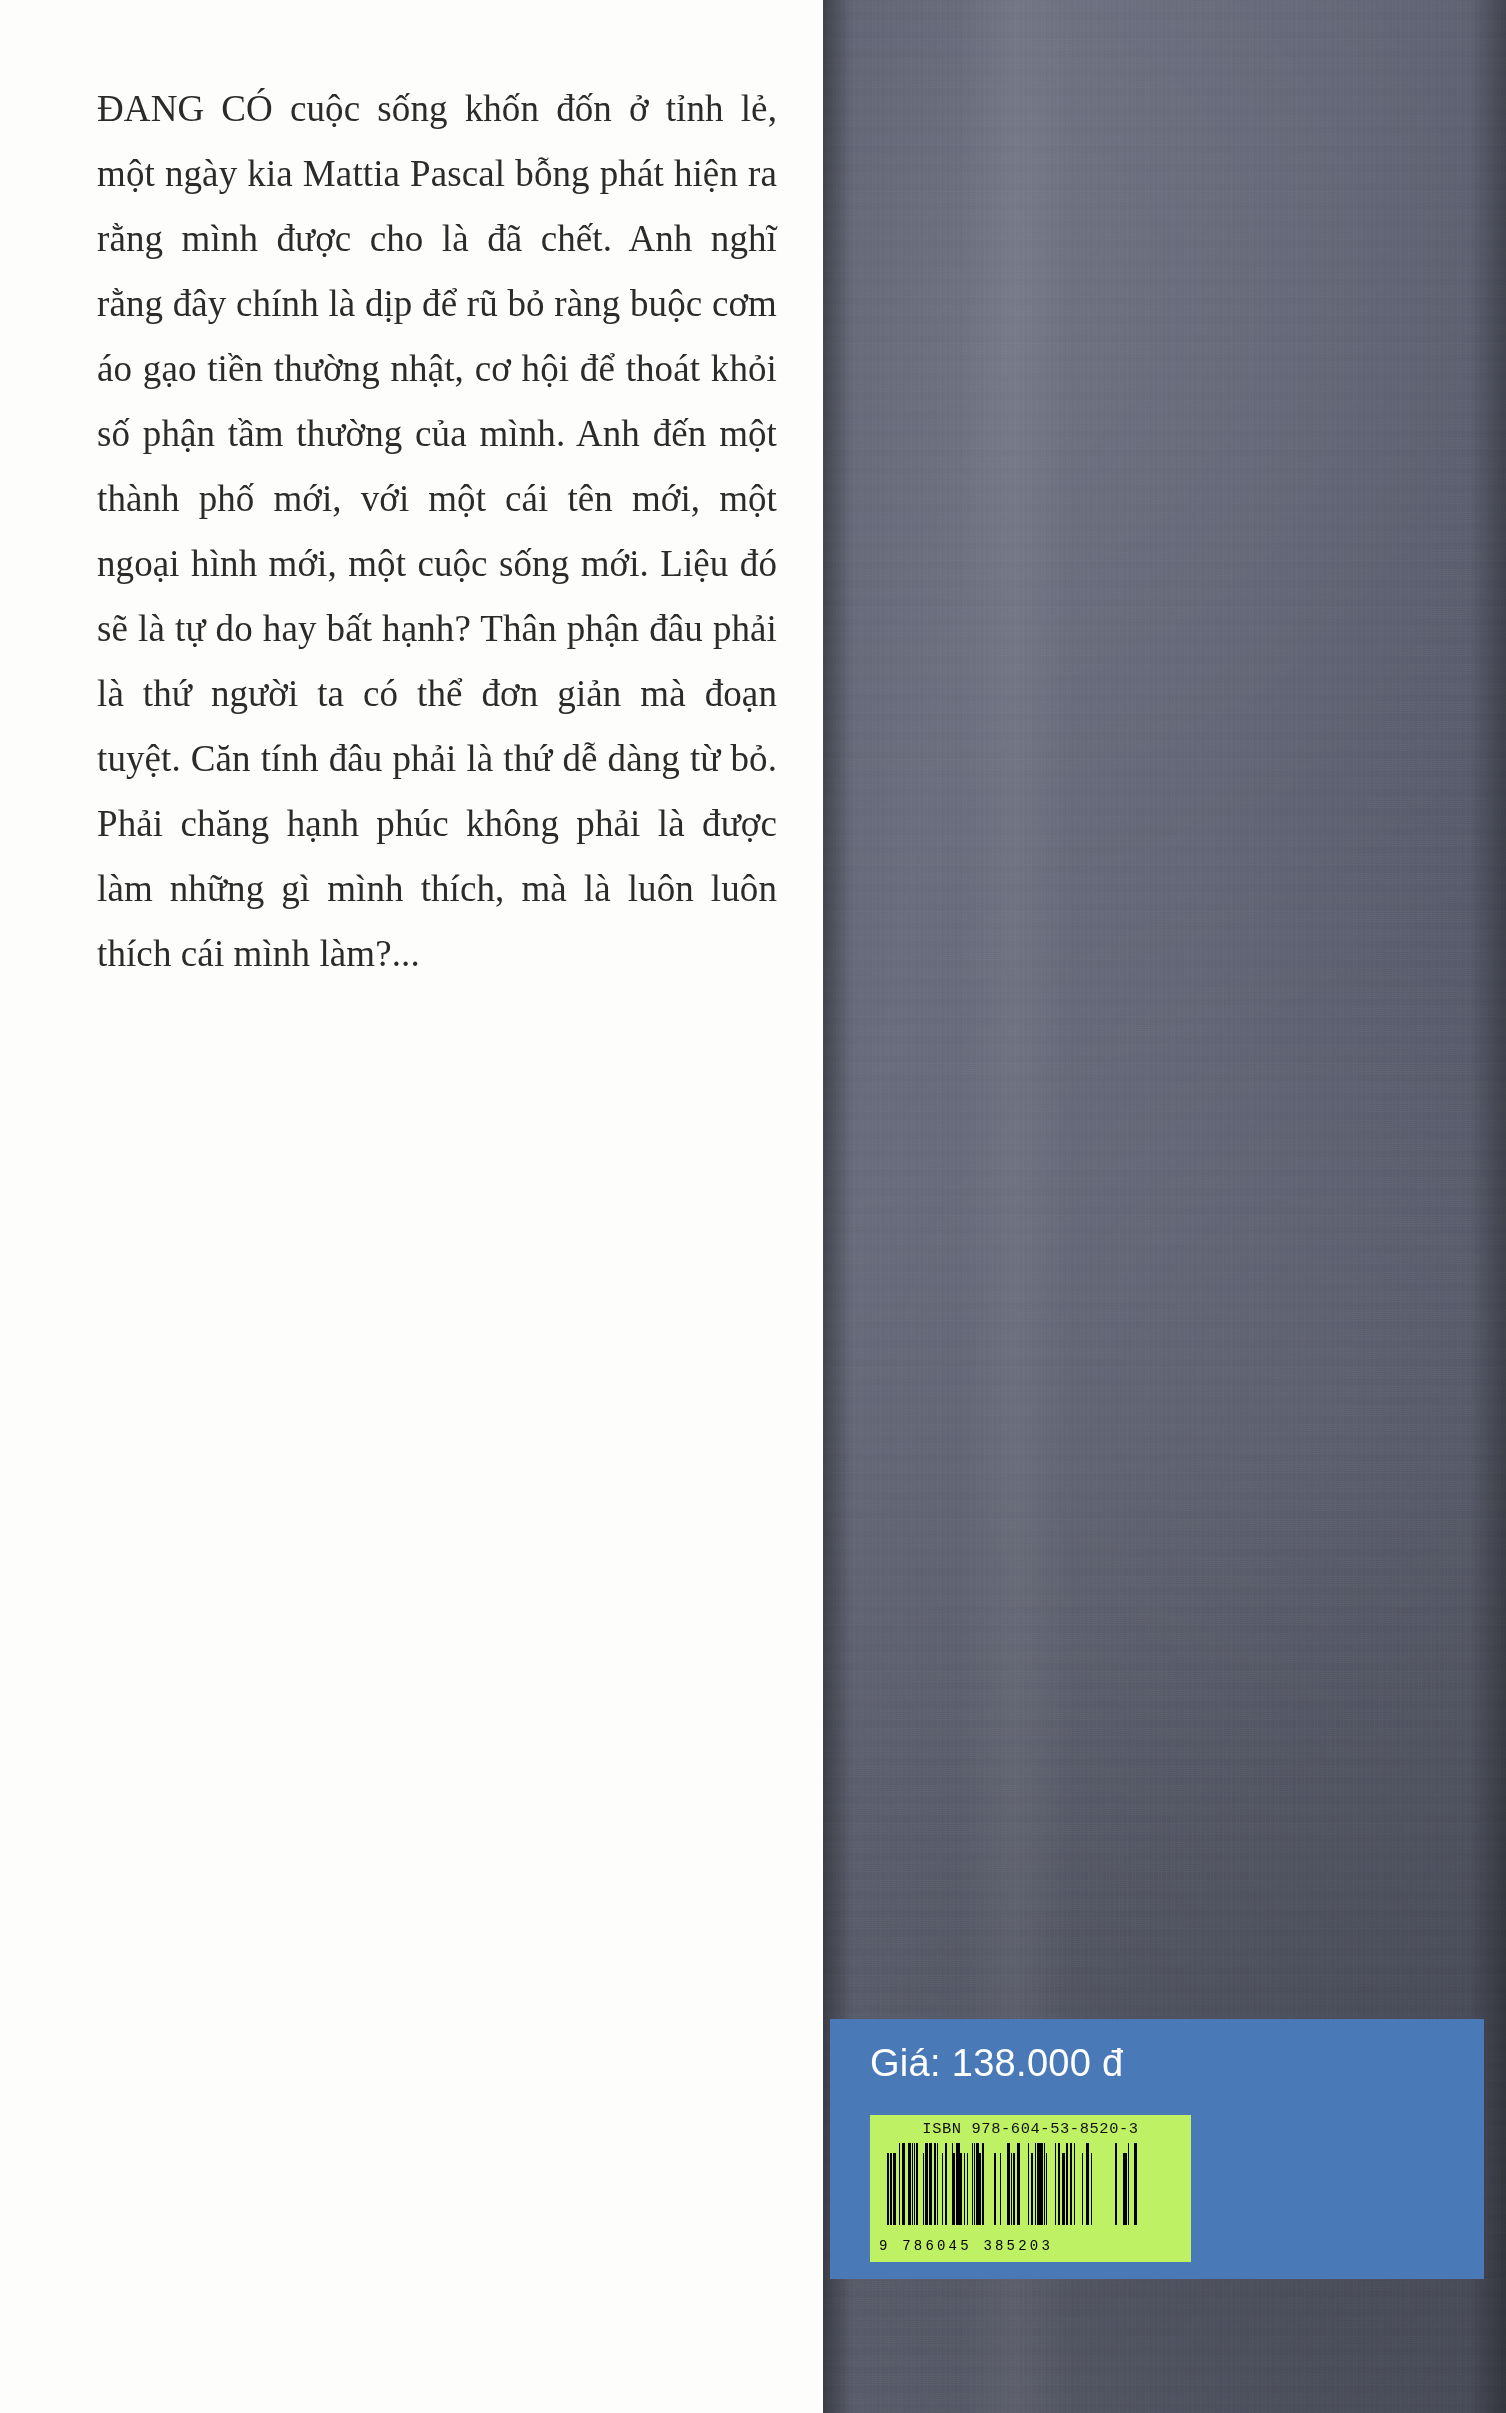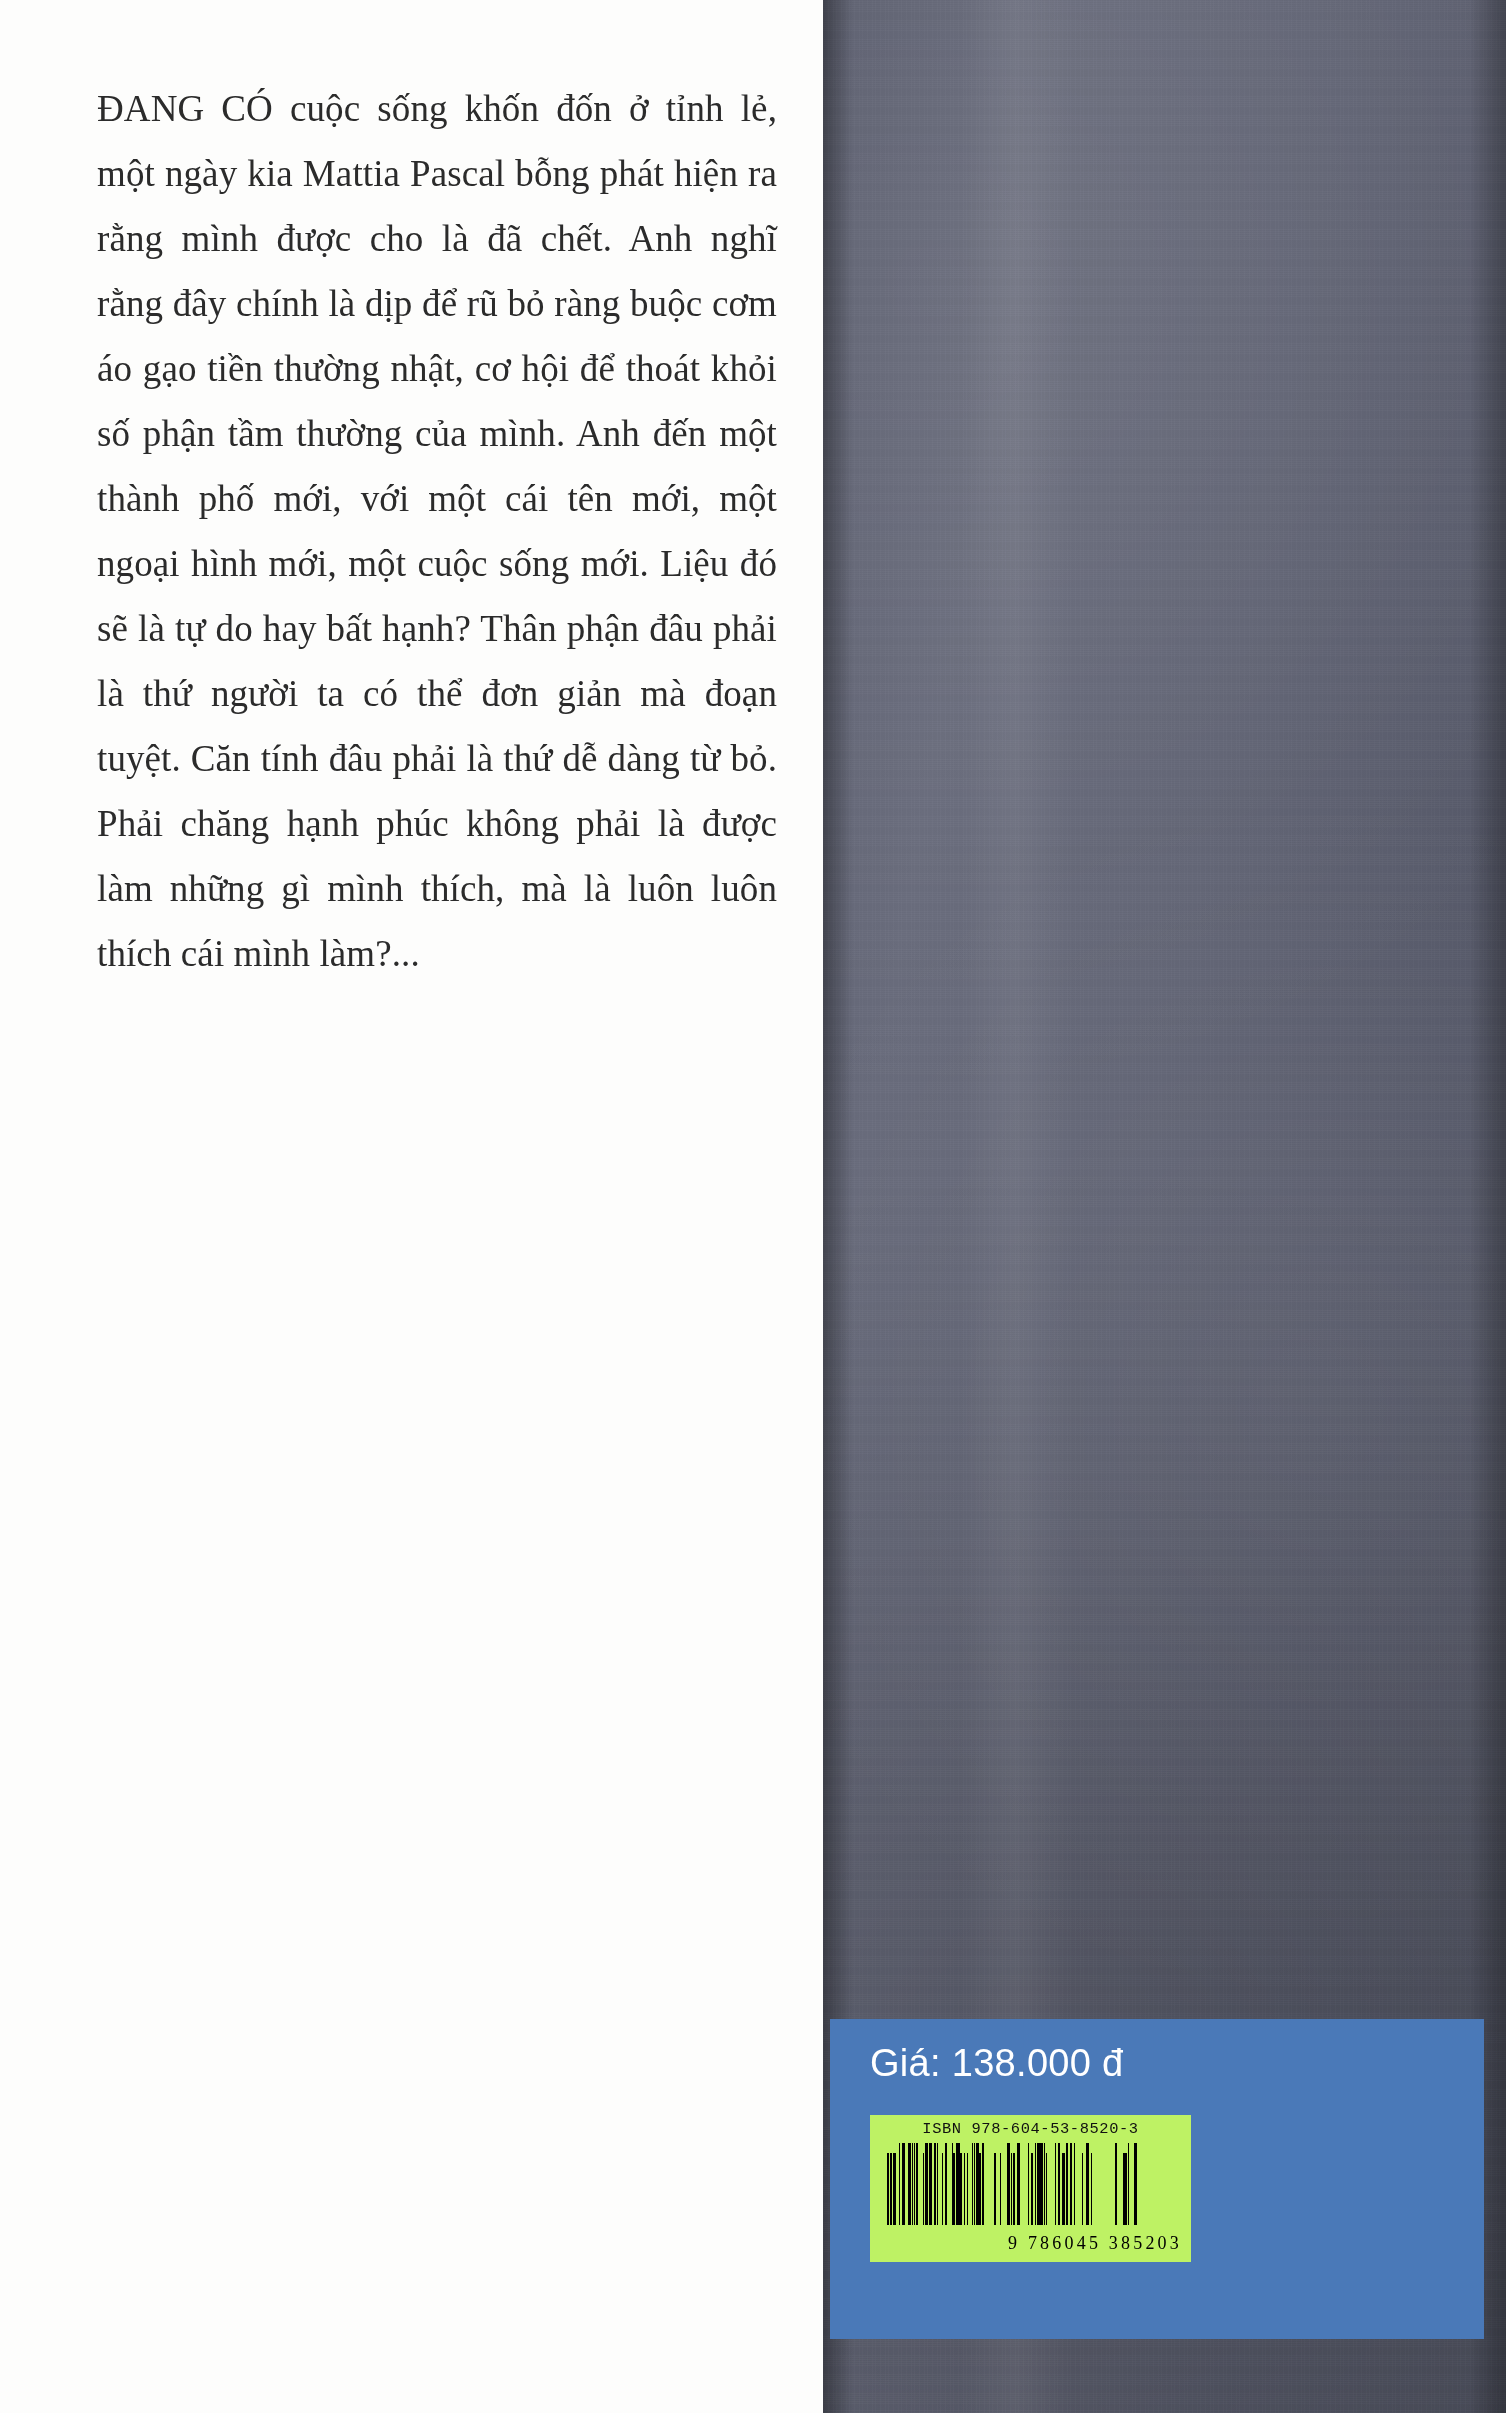--- a/index.html
+++ b/index.html
@@ -132,21 +132,21 @@
     color: #2d2d2d;
     padding-top: 5.1px;
   }
 
   
   .price-block {
     position: absolute;
     left: 830px;
     top: 2019px;
     width: 654px;
-    height: 320px;
+    height: 260px;
     background: #4a79b8;
   }
   .price-text {
     position: absolute;
     left: 40px;
     top: 23px;
     font-family: "Liberation Sans", sans-serif;
     font-size: 38px;
     color: #ffffff;
     letter-spacing: 0.3px;
@@ -187,25 +187,25 @@
     height: 100%;
   }
   .bars span.tall { height: 100%; }
   .bars span.short { height: 88%; }
   .bars span.gap { background: transparent; }
   .barcode-digits {
     position: absolute;
     left: 9px;
     right: 9px;
     bottom: 7.7px;
-    font-family: Liberation Serif, serif;
-    font-size: 18px;
+    font-family: Liberation Mono, monospace;
+    font-size: 14px;
     color: #000000;
     letter-spacing: 3.2px;
-    text-align: right;
+    text-align: left;
   }
 </style>
 </head>
 <body>
 
 <div class="cover">
 
   <div class="back-panel"></div>
 
   <div class="spine-panel">

